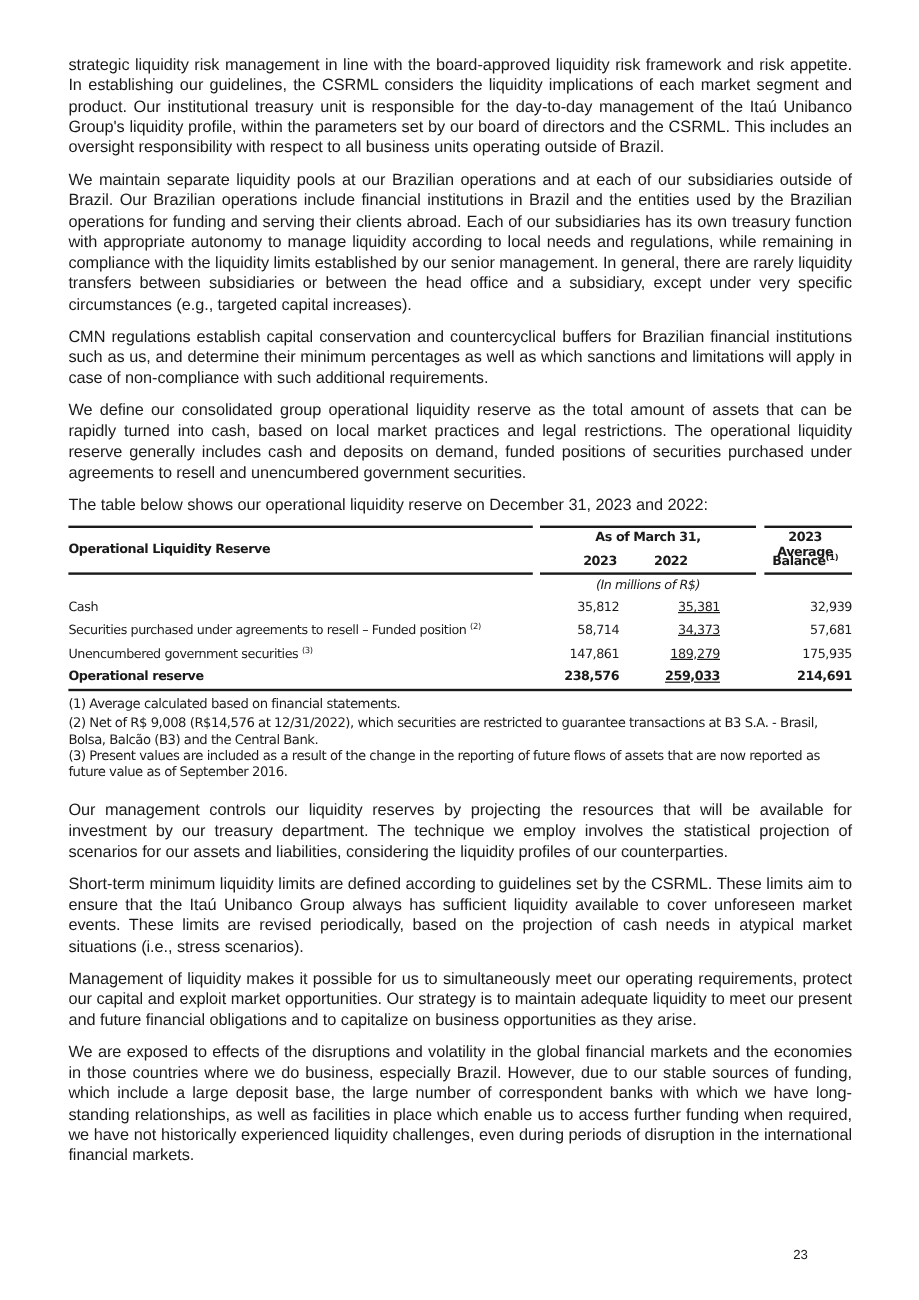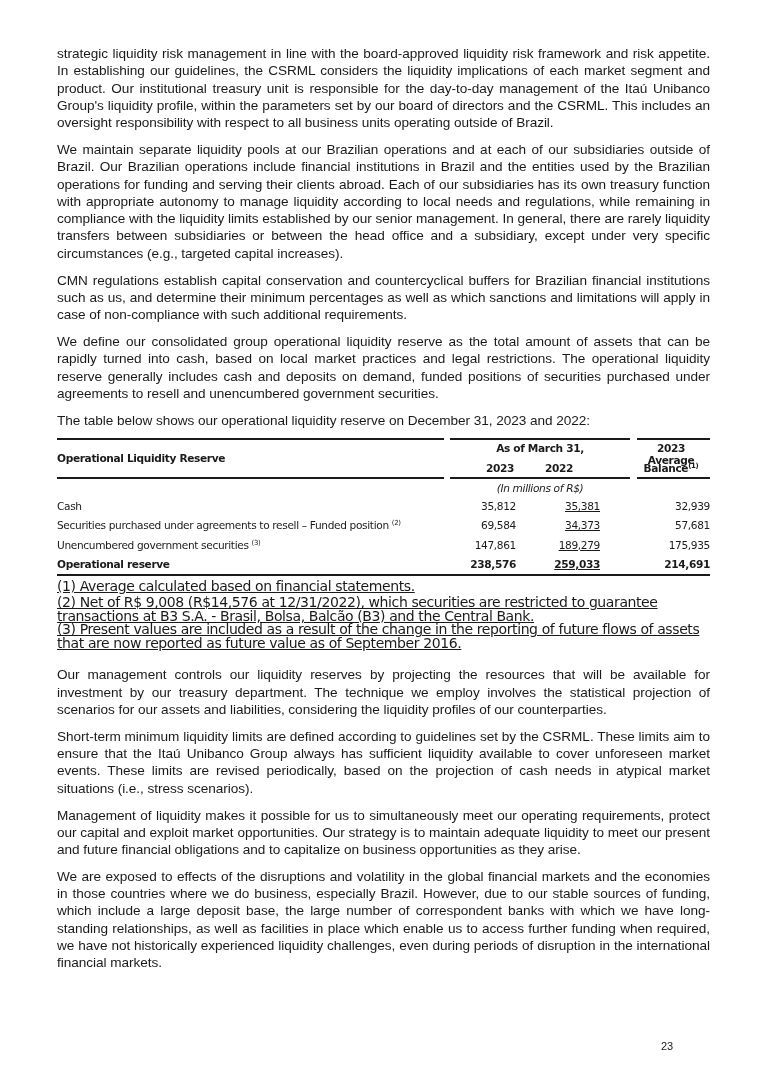--- a/index.html
+++ b/index.html
@@ -17,21 +17,21 @@
   .hdr .avg2 { position: absolute; left: 575px; width: 78px; top: 24px; text-align: center; font-weight: bold; }
   sup { font-size: 7px; vertical-align: 4px; line-height: 0; }
   .units { text-align: center; font-style: italic; margin-left: 393px; width: 180px; height: 18px; line-height: 18px; }
   .row { position: relative; height: 19.3px; line-height: 19.3px; }
   .row .lbl { position: absolute; left: 0; }
   .row .c1 { position: absolute; right: 194px; }
   .row .c2 { position: absolute; right: 110px; text-decoration: underline; }
   .row .c3 { position: absolute; right: 0; }
   .row.total { font-weight: bold; }
   .totrule { height: 2px; background: #1a1a1a; margin-top: 0; }
-  .notes { font-family: "DejaVu Sans", sans-serif; font-size: 14px; letter-spacing: -0.4px; line-height: 13.5px; margin-top: 4px; margin-bottom: 16px; text-decoration: underline; }
+  .notes { font-family: "DejaVu Sans", sans-serif; font-size: 11px; letter-spacing: -0.4px; line-height: 13.5px; margin-top: 4px; margin-bottom: 16px; }
   .notes div { margin-bottom: 2.8px; }
   .notes div.tight { margin-bottom: 0; }
   .pagenum { position: absolute; left: 661px; top: 1040px; font-family: "Liberation Sans", sans-serif; font-size: 11px; }
 </style>
 </head>
 <body>
 
 <div class="page">
   <p class="para">strategic liquidity risk management in line with the board-approved liquidity risk framework and risk appetite. In establishing our guidelines, the CSRML considers the liquidity implications of each market segment and product. Our institutional treasury unit is responsible for the day-to-day management of the Itaú Unibanco Group's liquidity profile, within the parameters set by our board of directors and the CSRML. This includes an oversight responsibility with respect to all business units operating outside of Brazil.</p>
   <p class="para">We maintain separate liquidity pools at our Brazilian operations and at each of our subsidiaries outside of Brazil. Our Brazilian operations include financial institutions in Brazil and the entities used by the Brazilian operations for funding and serving their clients abroad. Each of our subsidiaries has its own treasury function with appropriate autonomy to manage liquidity according to local needs and regulations, while remaining in compliance with the liquidity limits established by our senior management. In general, there are rarely liquidity transfers between subsidiaries or between the head office and a subsidiary, except under very specific circumstances (e.g., targeted capital increases).</p>
@@ -58,21 +58,21 @@
     <div class="units">(In millions of R$)</div>
 
     <div class="row">
       <span class="lbl"><span>Cash</span><sup></sup></span>
       <span class="c1">35,812</span>
       <span class="c2">35,381</span>
       <span class="c3">32,939</span>
     </div>
     <div class="row">
       <span class="lbl"><span>Securities purchased under agreements to resell – Funded position </span><sup>(2)</sup></span>
-      <span class="c1">69,584</span>
+      <span class="c1">58,714</span>
       <span class="c2">34,373</span>
       <span class="c3">57,681</span>
     </div>
     <div class="row">
       <span class="lbl"><span>Unencumbered government securities </span><sup>(3)</sup></span>
       <span class="c1">147,861</span>
       <span class="c2">189,279</span>
       <span class="c3">175,935</span>
     </div>
     <div class="row total">

